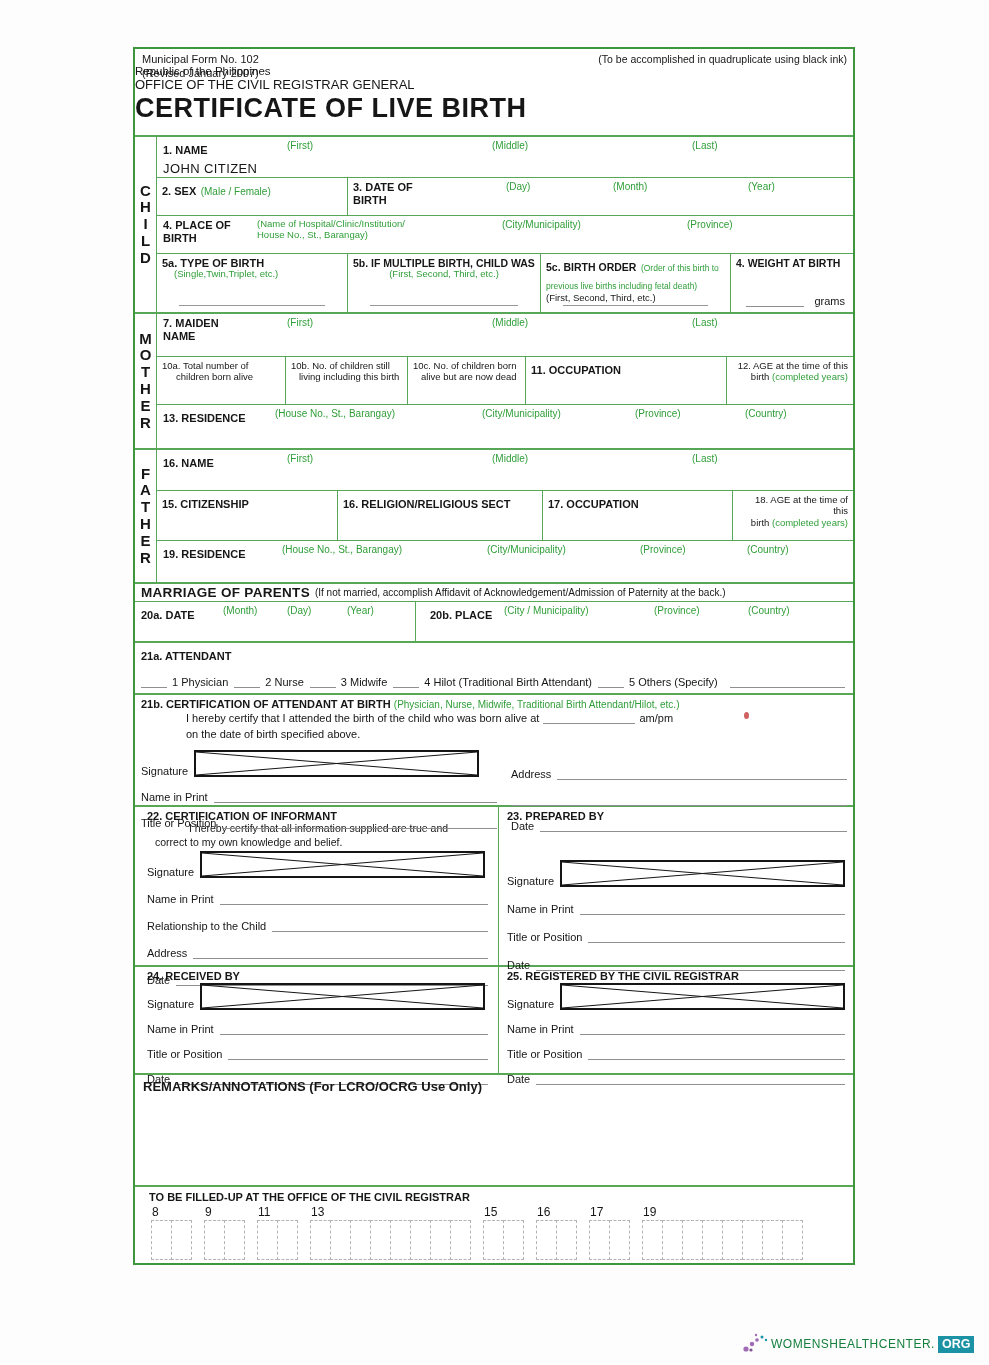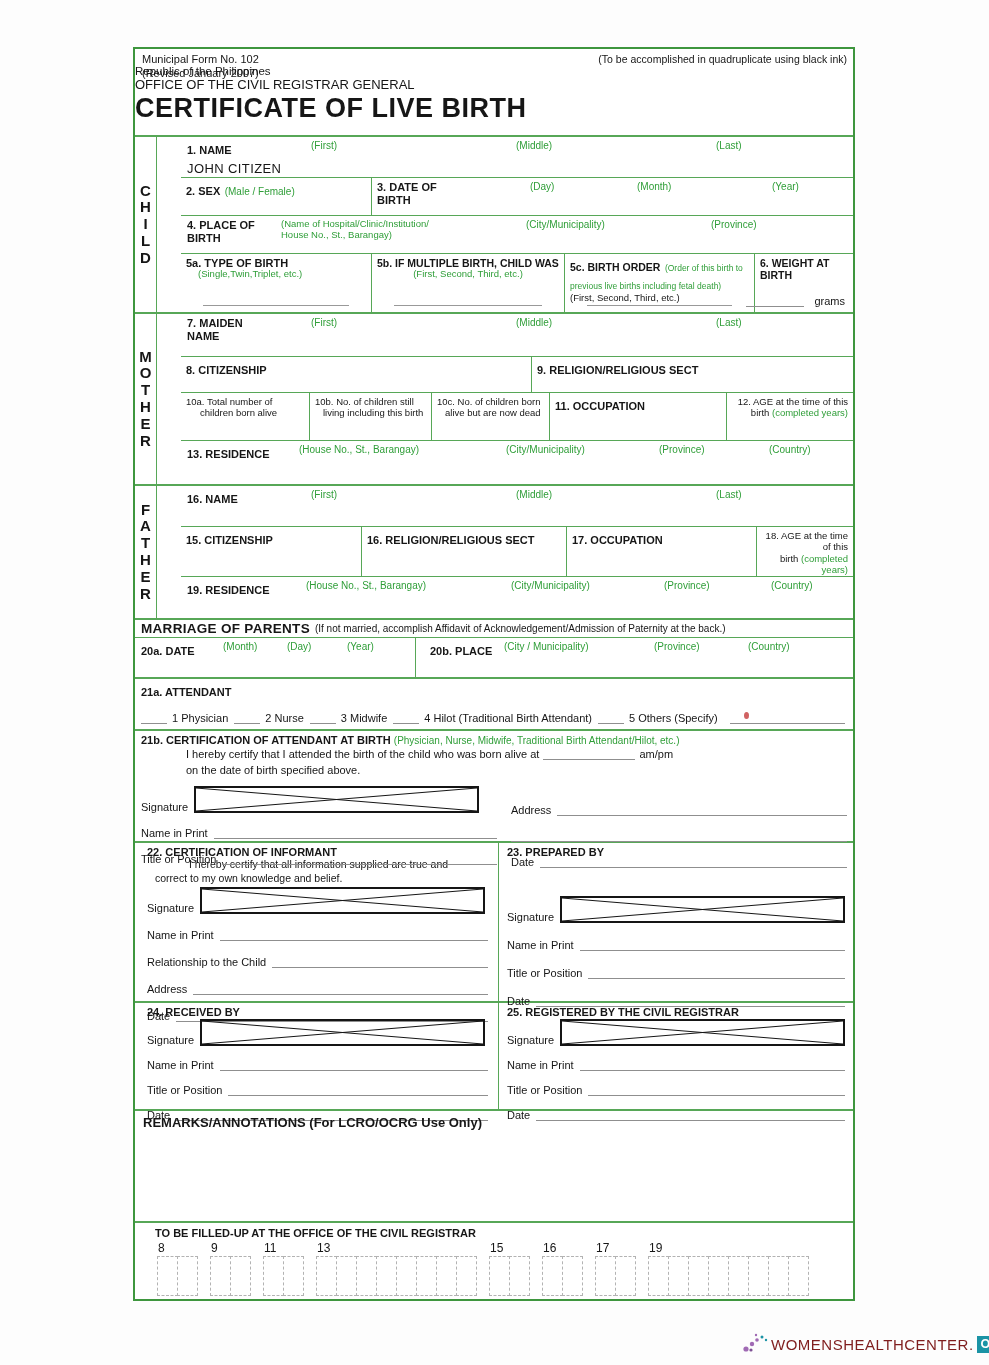--- a/index.html
+++ b/index.html
@@ -28,21 +28,21 @@
   .btitle{font-size:27px;font-weight:700;letter-spacing:.5px;margin-top:1px;}
   
   .registry-row{display:flex;border-top:2px solid var(--g);height:50px;}
   .prov-cell{flex:1;padding:4px 10px 2px 8px;}
   .prov-cell .line{display:flex;align-items:flex-end;font-size:12.5px;height:22px;}
   .reg-cell{width:255px;border-left:1.5px solid var(--g);padding:3px 6px;font-size:12.5px;}
   
   .section{display:flex;border-top:2px solid var(--g);}
   .side{width:22px;border-right:1.5px solid var(--g);display:flex;align-items:center;justify-content:center;}
   .side-label{width:13px;word-break:break-all;text-align:center;font-weight:700;font-size:15px;line-height:1.12;}
-  .sec-main{flex:1;margin-left:24px;}
+  .sec-main{flex:1;}
   .sec-main>.row{border-top:1.5px solid var(--g);}
   .sec-main>.row:first-child{border-top:none;}
   .cells{display:flex;}
   .cells>.cell{border-left:1.5px solid var(--g);padding:3px 5px;position:relative;}
   .cells>.cell:first-child{border-left:none;}
   .name-row{height:40px;padding:3px 6px;}
   .value{font-size:13px;letter-spacing:.4px;margin-top:3px;}
   .h38{height:38px;} .h40{height:40px;} .h42{height:42px;} .h44{height:44px;}
   .h48{height:48px;} .h50{height:50px;} .h36{height:36px;} .h55{height:59px;}
   .wraplab{display:inline-block;font-size:11px;font-weight:700;line-height:1.2;}
@@ -81,29 +81,29 @@
   .split .left{width:364px;border-right:1.5px solid var(--g);padding:3px 10px 3px 12px;}
   .split .right{flex:1;padding:3px 8px 3px 8px;}
   .h160{height:160px;} .h108{height:108px;}
   .sec-title{font-size:11px;font-weight:700;}
   .stmt{font-size:10.5px;line-height:1.3;}
   .stmt1{padding-left:42px;} .stmt2{padding-left:8px;}
   
   .remarks{border-top:2px solid var(--g);height:112px;padding:4px 8px;}
   .remarks .sec-title{font-size:13px;}
   
-  .ocr{border-top:2px solid var(--g);height:78px;padding:4px 20px;}
+  .ocr{border-top:2px solid var(--g);height:78px;padding:4px 14px;}
   .ocr-title{font-size:11px;font-weight:700;}
   .ocr-groups{display:flex;gap:13px;margin-top:17px;padding-left:2px;}
   .ocr-group{position:relative;display:flex;}
   .ocr-num{position:absolute;top:-15px;left:1px;font-size:12px;}
   .obox{width:21px;height:40px;border:1px dashed #b3b3b3;margin-right:-1px;background:#fff;}
   
   .wm{position:absolute;left:742px;top:1333px;display:flex;align-items:center;gap:3px;}
-  .wm-text{font-size:15px;letter-spacing:.5px;color:#7f1d1d;}
+  .wm-text{font-size:12px;letter-spacing:.5px;color:#15803d;}
   .wm-org{font-size:12.5px;font-weight:700;color:#fff;background:#1b93a5;padding:1px 4px 2px 4px;}
   .speck{position:absolute;left:744px;top:712px;width:5px;height:7px;background:#c43b3b;border-radius:50%;opacity:.8;}
 </style>
 </head>
 <body>
 
 <div class="form">
 
   <div class="hdr">
     <div class="corner-l">
@@ -160,44 +160,40 @@
           <div class="hint smhint" style="text-align:center">(First, Second, Third, etc.)</div>
           <span class="blank"></span>
         </div>
         <div class="cell" style="width:190px">
           <span class="flab" style="font-size:10.5px">5c. BIRTH ORDER</span>
           <span class="hint tinyhint">(Order of this birth to previous live births including fetal death)</span>
           <div class="smhint">(First, Second, Third, etc.)</div>
           <span class="blank"></span>
         </div>
         <div class="cell" style="flex:1">
-          <div class="flab" style="font-size:10.5px">6. WEIGHT AT BIRTH</div>
+          <div class="flab" style="font-size:10.5px">4. WEIGHT AT BIRTH</div>
           <div class="grams-line">
               <span class="mini-ul" style="width:58px"></span>
               <span>grams</span>
             </div>
         </div>
       </div>
     </div>
   </div>
 
   <div class="section">
     <div class="side">
         <span class="side-label">MOTHER</span>
       </div>
     <div class="sec-main">
       <div class="row h42" style="padding:3px 6px">
         <span class="wraplab" style="width:70px"><span>7. MAIDEN</span><br><span>NAME</span></span>
         <span class="hint abs" style="left:130px">(First)</span>
         <span class="hint abs" style="left:335px">(Middle)</span>
         <span class="hint abs" style="left:535px">(Last)</span>
-      </div>
-      <div class="row cells h36">
-        <div class="cell" style="width:350px"><span class="flab">8. CITIZENSHIP</span></div>
-        <div class="cell" style="flex:1"><span class="flab">9. RELIGION/RELIGIOUS SECT</span></div>
       </div>
       <div class="row cells h48">
         <div class="cell" style="width:128px">
           <div class="celllab"><span>10a. Total number of</span><br><span style="padding-left:14px">children born alive</span></div>
         </div>
         <div class="cell" style="width:122px">
           <div class="celllab"><span>10b. No. of children still</span><br><span style="padding-left:8px">living including this birth</span></div>
         </div>
         <div class="cell" style="width:118px">
           <div class="celllab"><span>10c. No. of children  born</span><br><span style="padding-left:8px">alive but are now dead</span></div>

